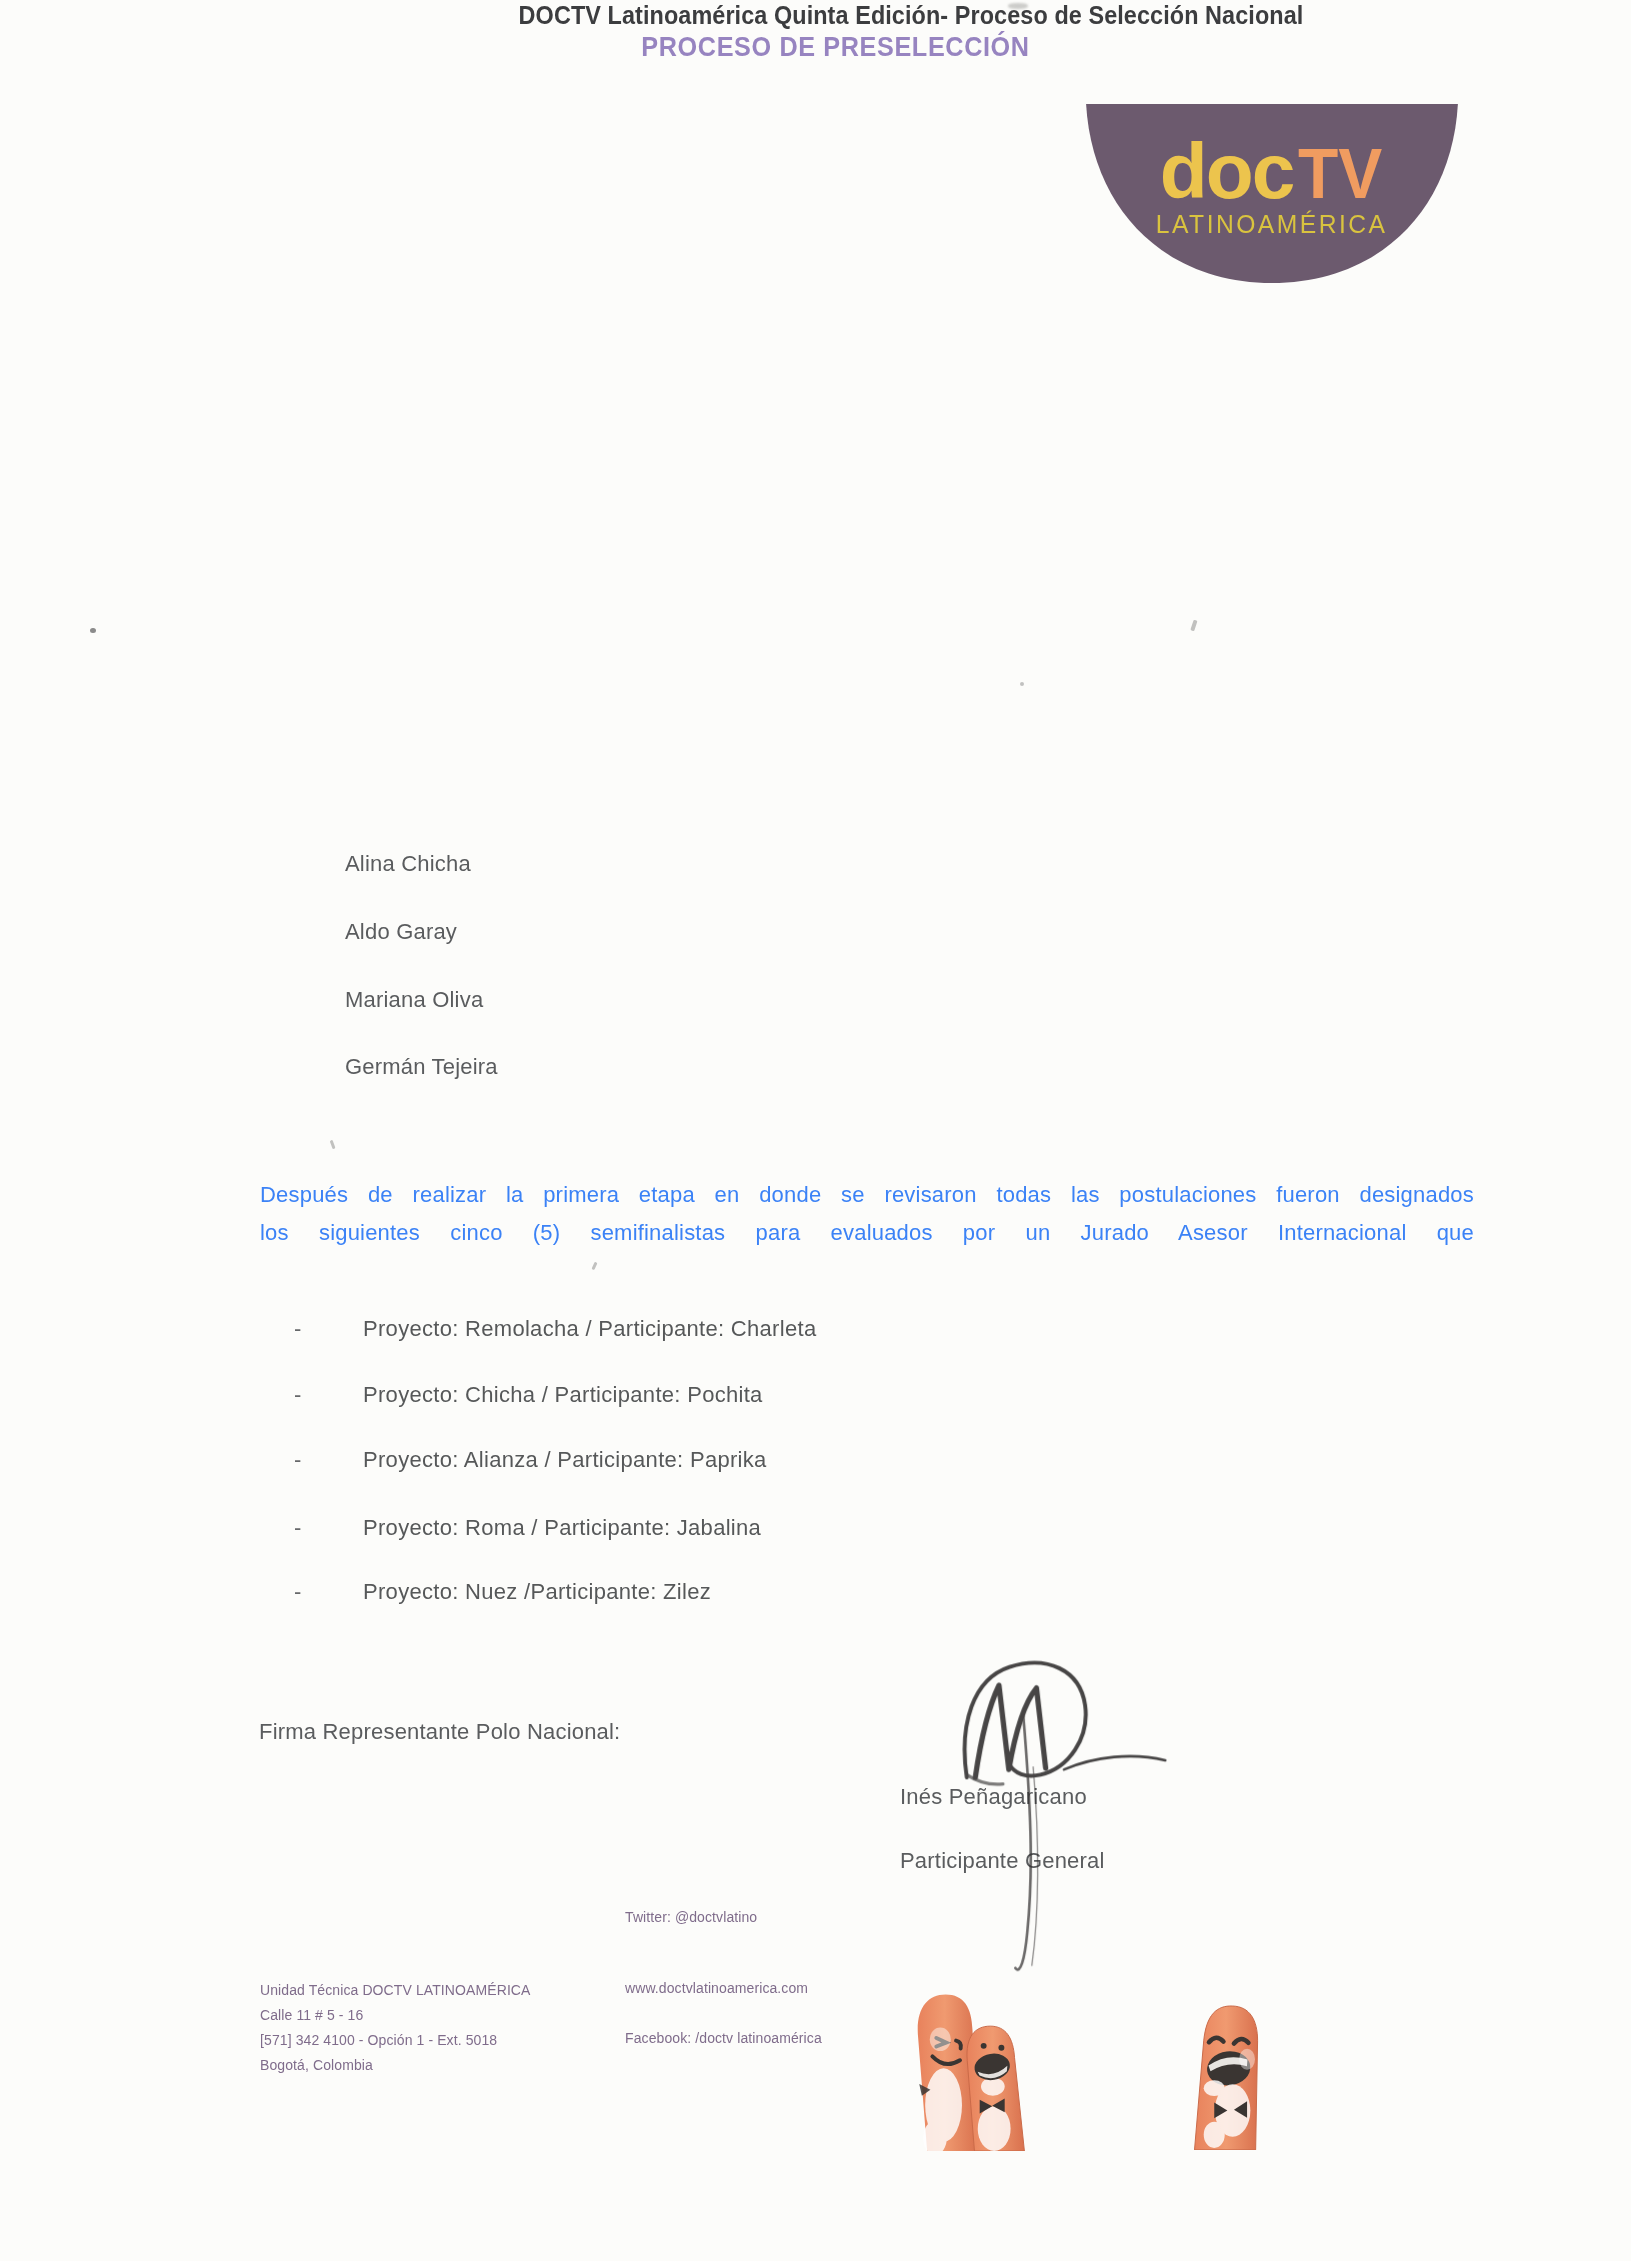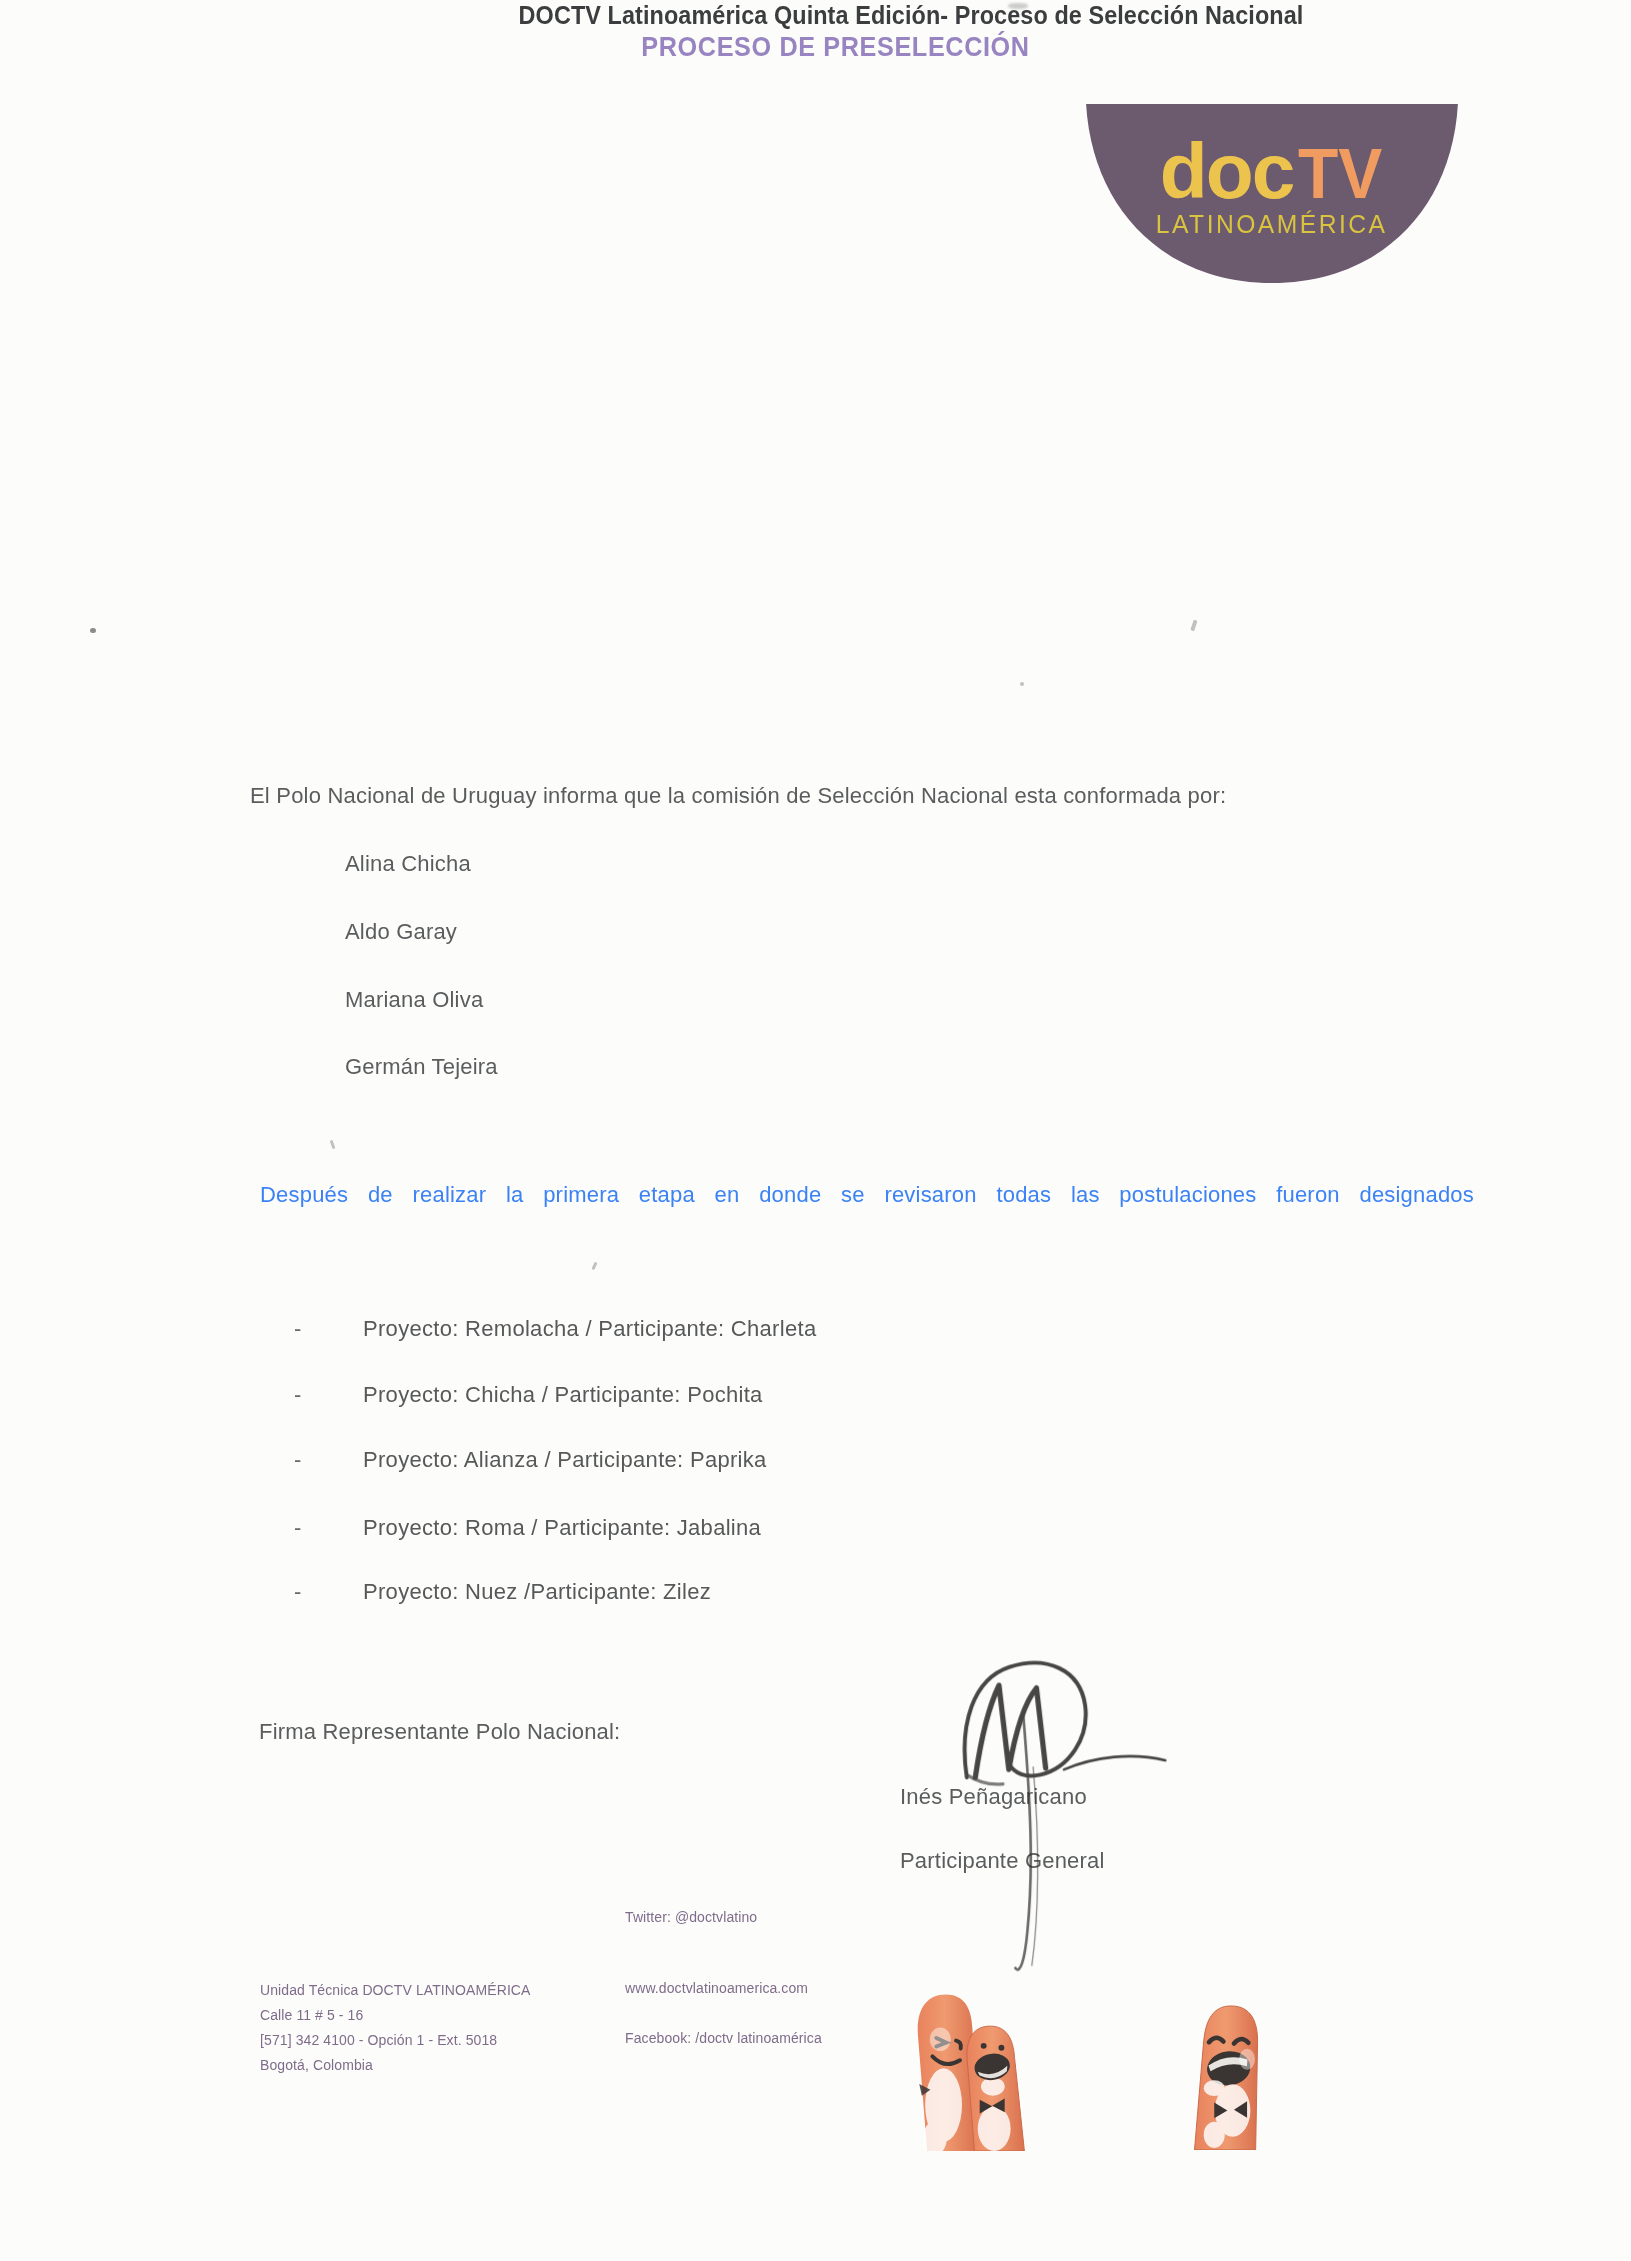--- a/index.html
+++ b/index.html
@@ -67,28 +67,28 @@
     <path d="M0,0 L565,0 C556,158 448,272 282,272 C118,272 9,158 0,0 Z" fill="#6c5a6e"></path>
     <text x="112" y="143" font-size="118" font-weight="bold" letter-spacing="-3" fill="#ecc44d" textLength="203" lengthAdjust="spacingAndGlyphs">doc</text>
     <text x="322" y="143" font-size="106" font-weight="bold" fill="#f09c60" textLength="128" lengthAdjust="spacingAndGlyphs">TV</text>
     <text x="282" y="196" font-size="40" letter-spacing="4" text-anchor="middle" fill="#d9c33f" textLength="352" lengthAdjust="spacingAndGlyphs">LATINOAMÉRICA</text>
   </svg>
 
   <div class="doc-title">DOCTV Latinoamérica Quinta Edición- Proceso de Selección Nacional</div>
 
   <div class="section-heading" style="color:#9784c0">PROCESO DE PRESELECCIÓN</div>
 
-  <div class="txt" style="left:250px;top:782px">El Polo Nacional de Uruguay informa que la comisión de Selección Nacional esta conformada por:</div>
 
   <div class="txt" style="left:345px;top:850px">Alina Chicha</div>
   <div class="txt" style="left:345px;top:918px">Aldo Garay</div>
   <div class="txt" style="left:345px;top:986px">Mariana Oliva</div>
   <div class="txt" style="left:345px;top:1053px">Germán Tejeira</div>
 
   <div class="para-line" style="top:1182px">Después de realizar la primera etapa en donde se revisaron todas las postulaciones fueron designados</div>
+  <div class="para-line" style="top:1220px">los siguientes cinco (5) semifinalistas para evaluados por un Jurado Asesor Internacional que</div>
 
   <div>
     <span class="bullet-dash" style="top:1316px">-</span>
     <span class="bullet-text" style="top:1316px">Proyecto: Remolacha / Participante: Charleta</span>
   </div>
   <div>
     <span class="bullet-dash" style="top:1382px">-</span>
     <span class="bullet-text" style="top:1382px">Proyecto: Chicha / Participante: Pochita</span>
   </div>
   <div>

